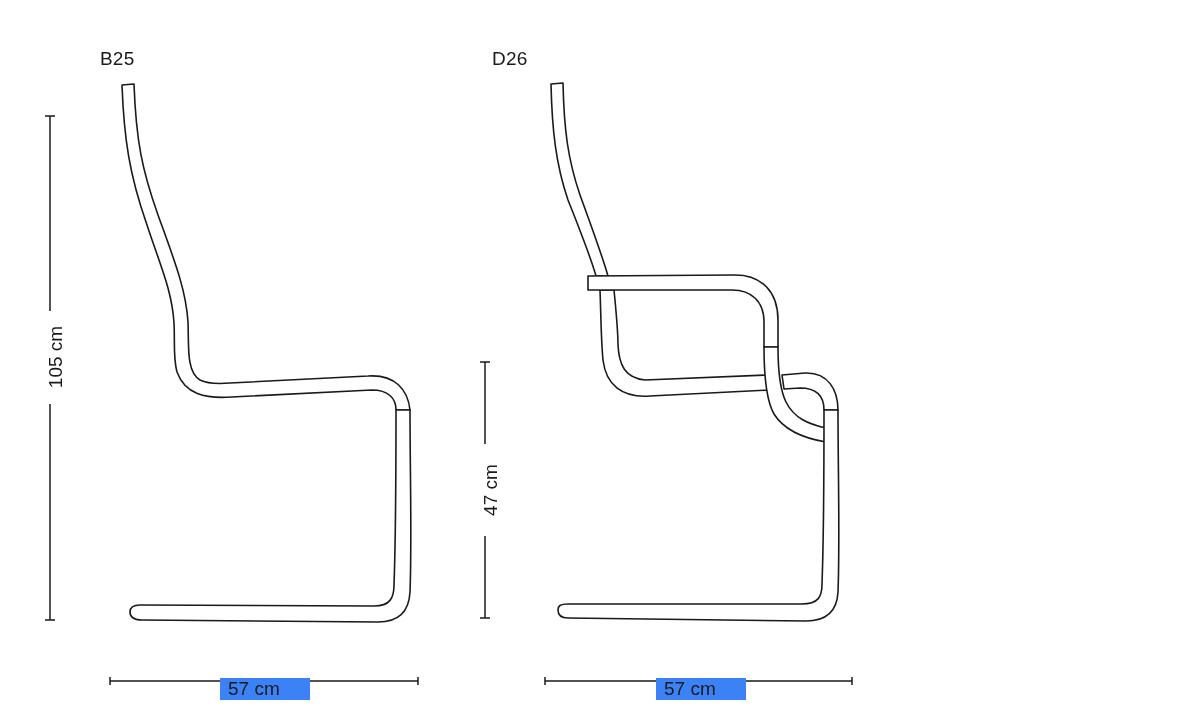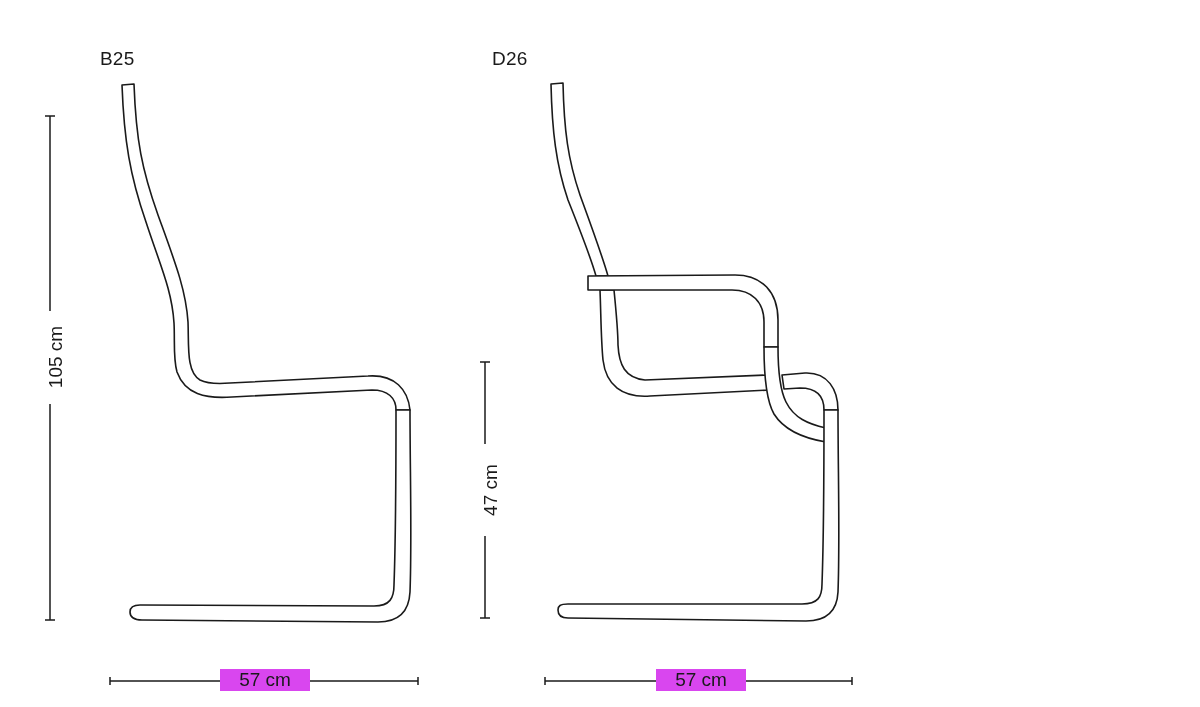--- a/index.html
+++ b/index.html
@@ -35,24 +35,25 @@
       padding: 0 6px;
       line-height: 20px;
     }
     #b25-height-label { left: 10px; top: 347px; width: 80px; text-align: center; }
     #d26-height-label { left: 445px; top: 480px; width: 80px; text-align: center; }
 
     .hlabel {
       position: absolute;
       font-size: 19px;
       white-space: nowrap;
-      background: #d946ef;
+      background: #3b82f6;
       padding: 0 8px;
       line-height: 22px;
-      text-align: center;
+      text-align: left;
+      margin-top: 9px;
     }
     #b25-width-label { left: 220px; top: 669px; width: 74px; }
     #d26-width-label { left: 656px; top: 669px; width: 74px; }
 
     svg.drawing {
       position: absolute;
       left: 0;
       top: 0;
       width: 1200px;
       height: 707px;

